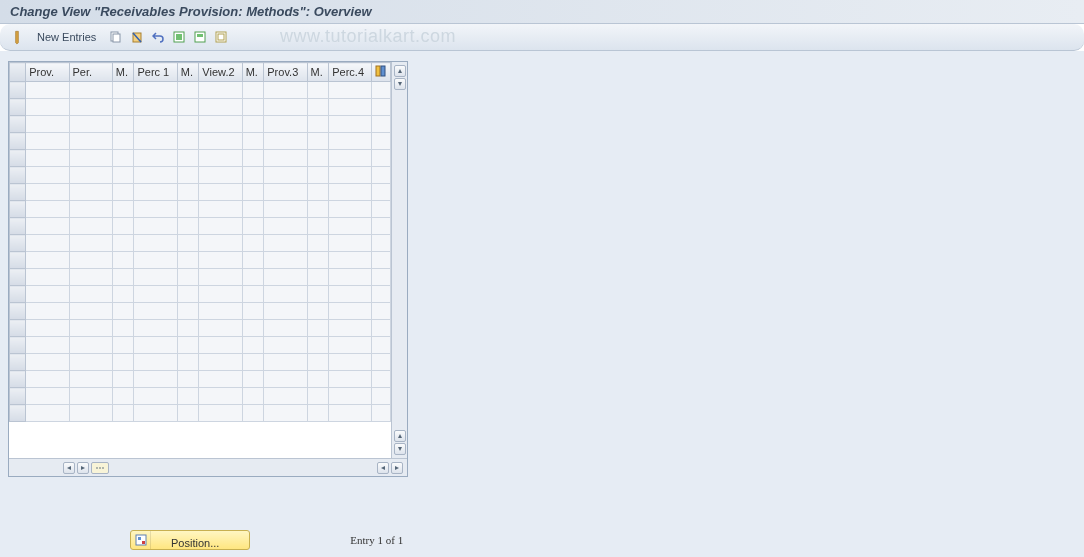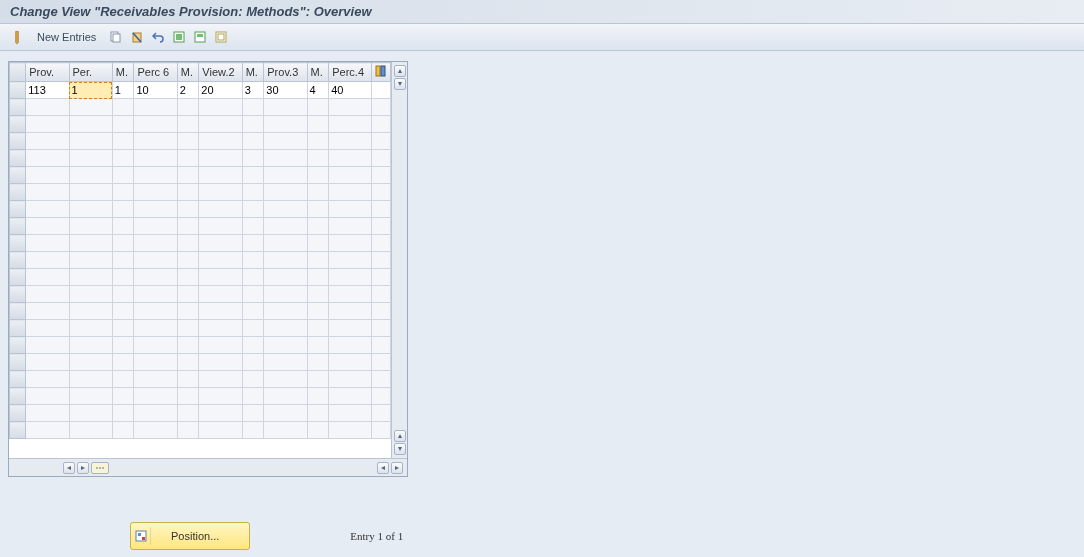--- a/index.html
+++ b/index.html
@@ -23,20 +23,21 @@
       color: #3a4a5e;
     }
     .toolbar {
       background: linear-gradient(to bottom, #f2f5f9, #dce4ee);
       padding: 4px 8px;
       display: flex;
       align-items: center;
       gap: 3px;
       border-bottom: 1px solid #b9c5d4;
       position: relative;
+      border-radius: 10px;
     }
     .tb-icon {
       width: 18px;
       height: 18px;
       display: inline-flex;
       align-items: center;
       justify-content: center;
       border: 1px solid transparent;
       border-radius: 2px;
       cursor: pointer;
@@ -166,25 +167,25 @@
     .footer-row {
       position: absolute;
       left: 130px;
       bottom: 8px;
       display: flex;
       align-items: center;
       gap: 100px;
     }
     .position-btn {
       display: flex;
-      align-items: center;
+      align-items: flex-end;
       background: linear-gradient(to bottom,#fff6c2,#ffe680);
       border: 1px solid #c8b050;
       border-radius: 3px;
-      height: 28px;
+      height: 20px;
       cursor: pointer;
       overflow:hidden;
     }
     .position-btn .icon-box {
       width: 20px; height: 18px;
       display:flex; align-items:center; justify-content:center;
       border-right: 1px solid rgba(0,0,0,0.1);
     }
     .position-btn .label {
       padding: 0 30px 0 20px;
@@ -240,20 +241,21 @@
         <rect x="1" y="1" width="10" height="10" fill="#fff" stroke="#50a050"></rect>
         <rect x="3" y="3" width="6" height="3" fill="#70c070"></rect>
       </svg>
   </span>
   <span class="tb-icon">
     <svg width="12" height="12" viewBox="0 0 12 12">
         <rect x="1" y="1" width="10" height="10" fill="#fff" stroke="#b0a050"></rect>
         <rect x="3" y="3" width="6" height="6" fill="none" stroke="#b0a050"></rect>
       </svg>
   </span>
+  <div class="watermark">www.tutorialkart.com</div>
 </div>
 
 <div class="content-area">
   <div class="table-container">
     <div class="grid-wrapper">
       <div class="grid-main">
         <table class="grid">
           <colgroup>
             <col style="width:15px">
               <col style="width:40px">
@@ -267,47 +269,33 @@
             <col style="width:20px">
               <col style="width:40px">
               <col style="width:17px">
           </colgroup>
           <tbody>
               <tr>
             <th class="row-selector"></th>
             <th>Prov.</th>
             <th>Per.</th>
             <th>M.</th>
-            <th>Perc 6</th>
+            <th>Perc 1</th>
             <th>M.</th>
             <th>View.2</th>
             <th>M.</th>
             <th>Prov.3</th>
             <th>M.</th>
             <th>Perc.4</th>
             <th class="col-config">
               <svg width="12" height="12" viewBox="0 0 12 12">
                     <rect x="1" y="1" width="4" height="10" fill="#f0c040" stroke="#a07020"></rect>
                     <rect x="6" y="1" width="4" height="10" fill="#6090d0" stroke="#305080"></rect>
                   </svg>
             </th>
-          </tr>
-          <tr class="data-row">
-            <td class="row-selector"></td>
-            <td>113</td>
-            <td class="cell-active">1</td>
-            <td>1</td>
-            <td>10</td>
-            <td>2</td>
-            <td>20</td>
-            <td>3</td>
-            <td>30</td>
-            <td>4</td>
-            <td>40</td>
-            <td></td>
           </tr>
 
           <tr>
                 <td class="row-selector"></td>
                 <td></td>
                 <td></td>
                 <td></td>
                 <td></td>
                 <td></td>
                 <td></td>

